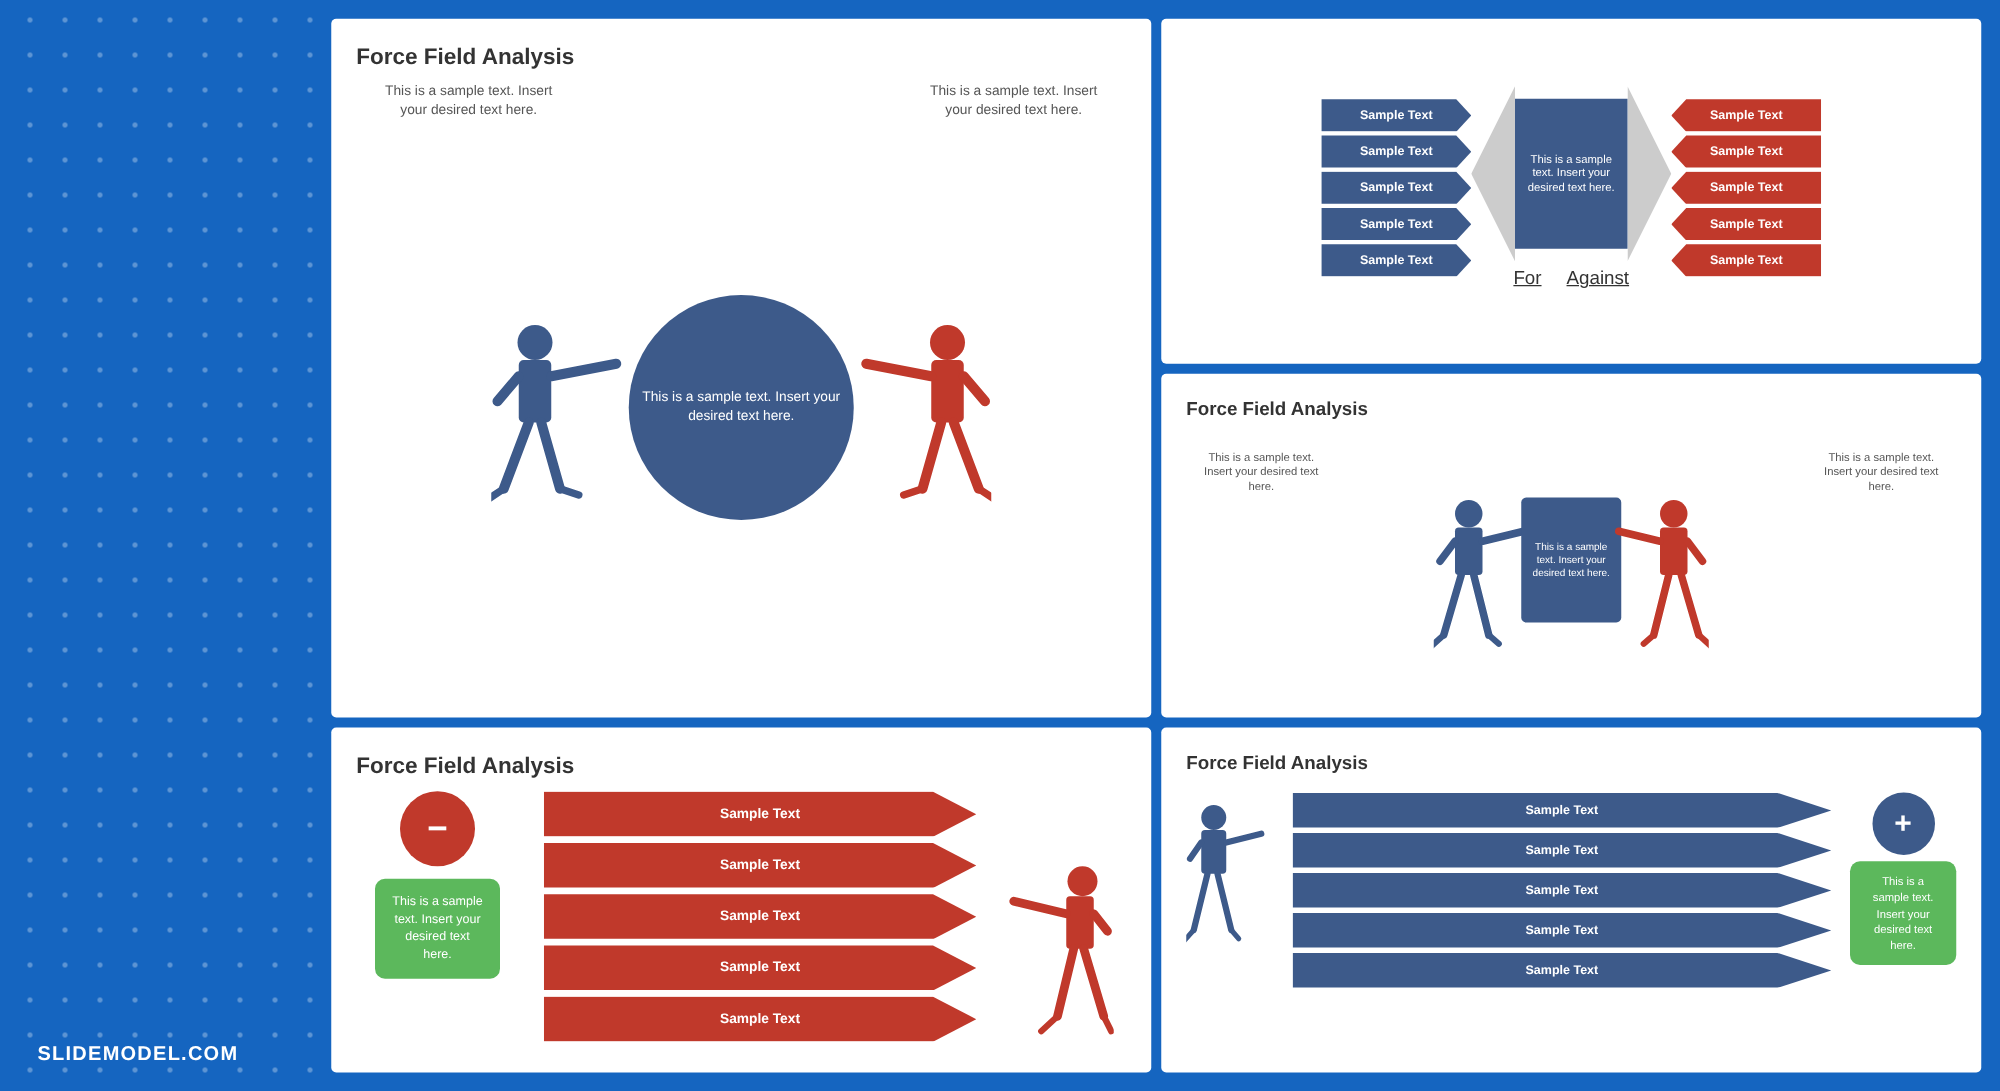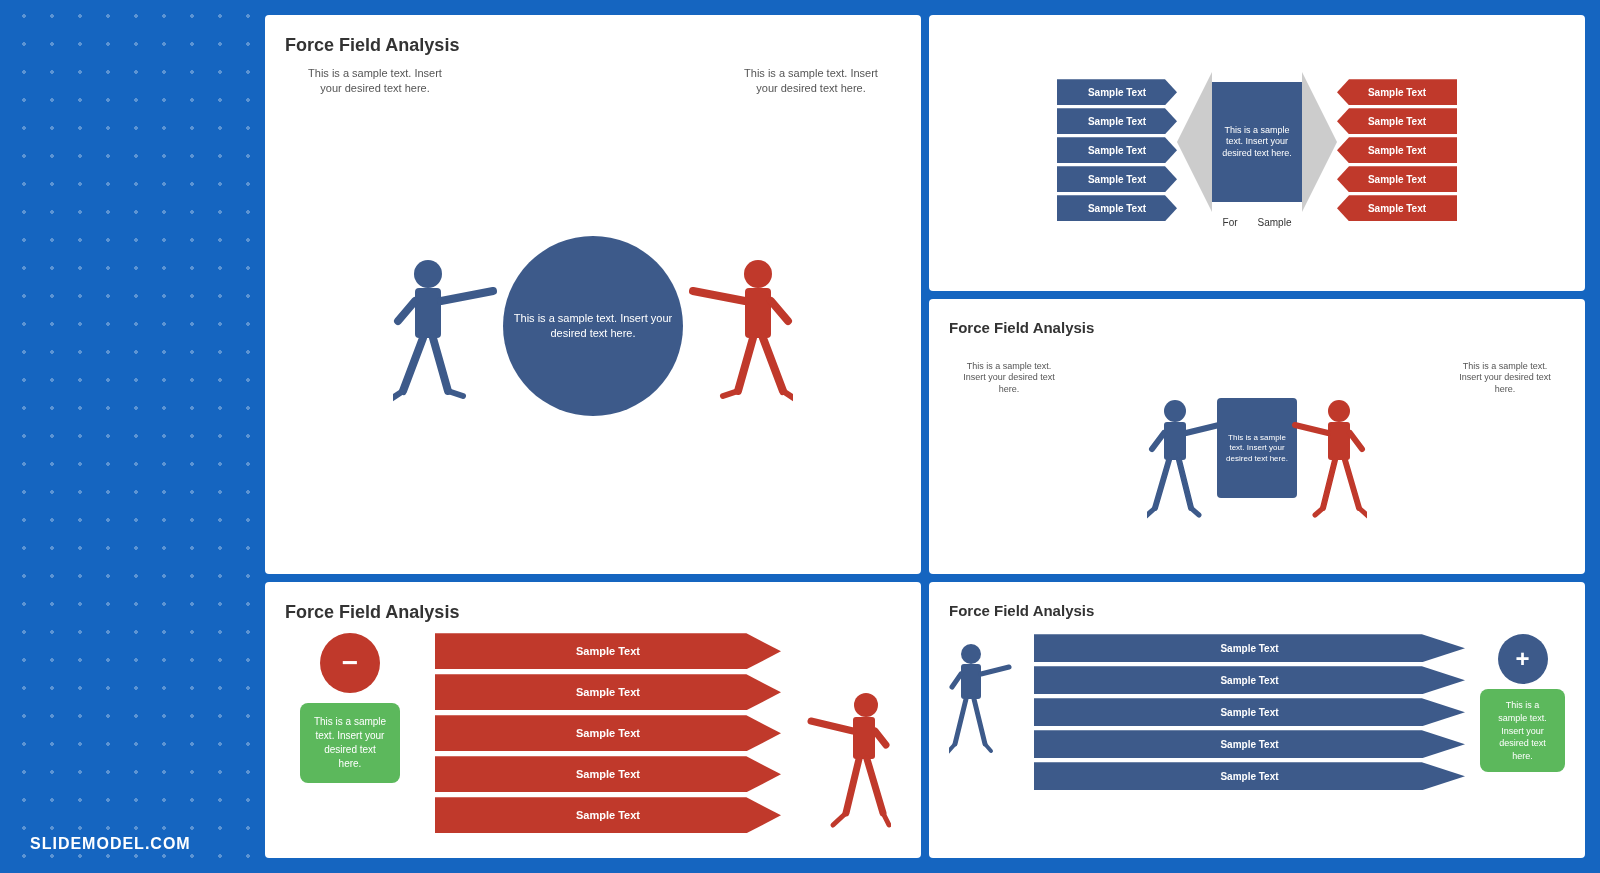--- a/index.html
+++ b/index.html
@@ -213,22 +213,23 @@
       font-size: 9px;
       color: white;
       text-align: center;
       line-height: 1.3;
     }
 
     .slide-2 .for-against {
       display: flex;
       gap: 20px;
       margin-top: 5px;
-      font-size: 10px;
+      font-size: 15px;
       color: #333;
+      text-decoration: underline;
     }
 
     
     .slide-3 .content-area {
       display: flex;
       gap: 20px;
       height: calc(100% - 40px);
       align-items: flex-start;
     }
 
@@ -498,21 +499,21 @@
           </svg>
           <div class="center-box">
             <div class="center-box-text">This is a sample text. Insert your desired text here.</div>
           </div>
           <svg width="35" height="140" viewBox="0 0 35 140">
             <polygon points="0,0 35,70 0,140" fill="#ccc"></polygon>
           </svg>
         </div>
         <div class="for-against">
           <span>For</span>
-          <span>Sample</span>
+          <span>Against</span>
         </div>
       </div>
 
       <div class="right-arrows">
         <div class="arrow-btn arrow-btn-right">Sample Text</div>
         <div class="arrow-btn arrow-btn-right">Sample Text</div>
         <div class="arrow-btn arrow-btn-right">Sample Text</div>
         <div class="arrow-btn arrow-btn-right">Sample Text</div>
         <div class="arrow-btn arrow-btn-right">Sample Text</div>
       </div>

